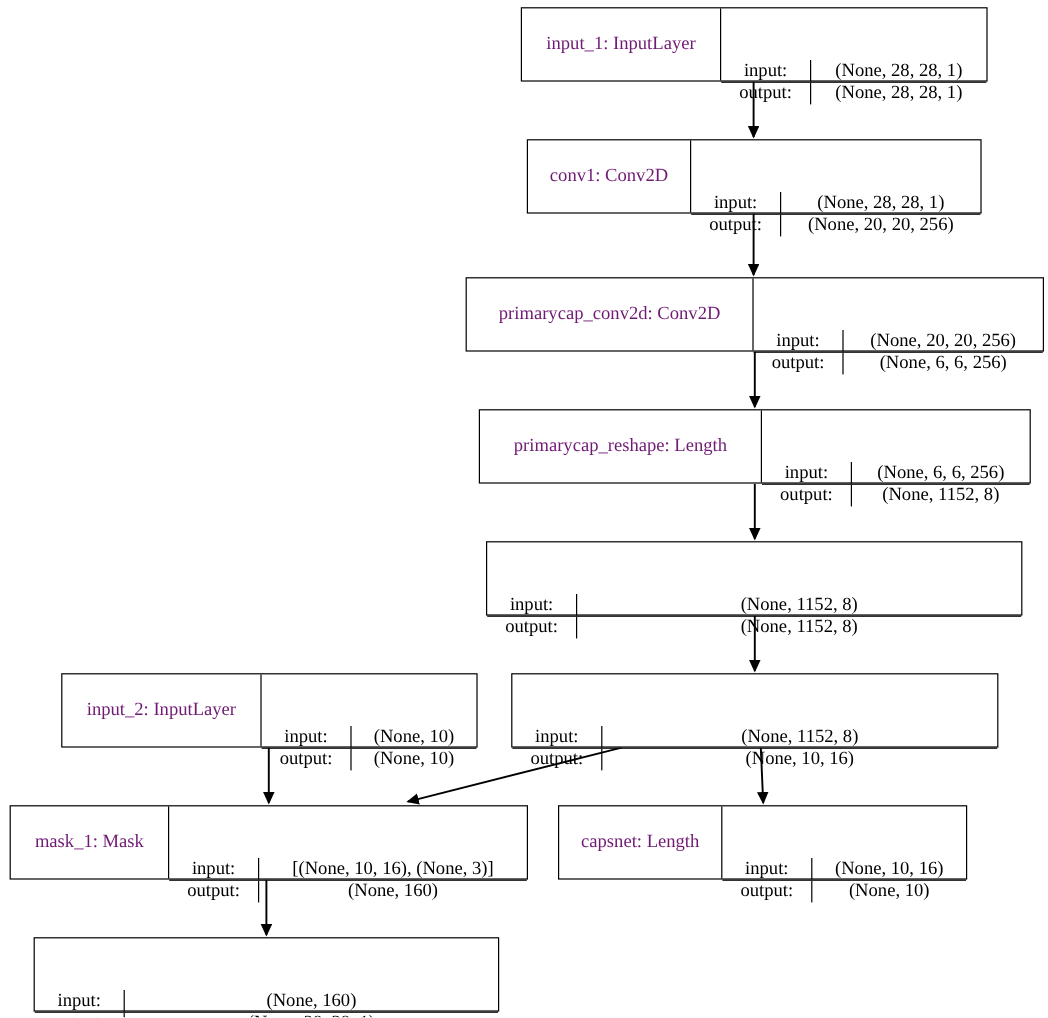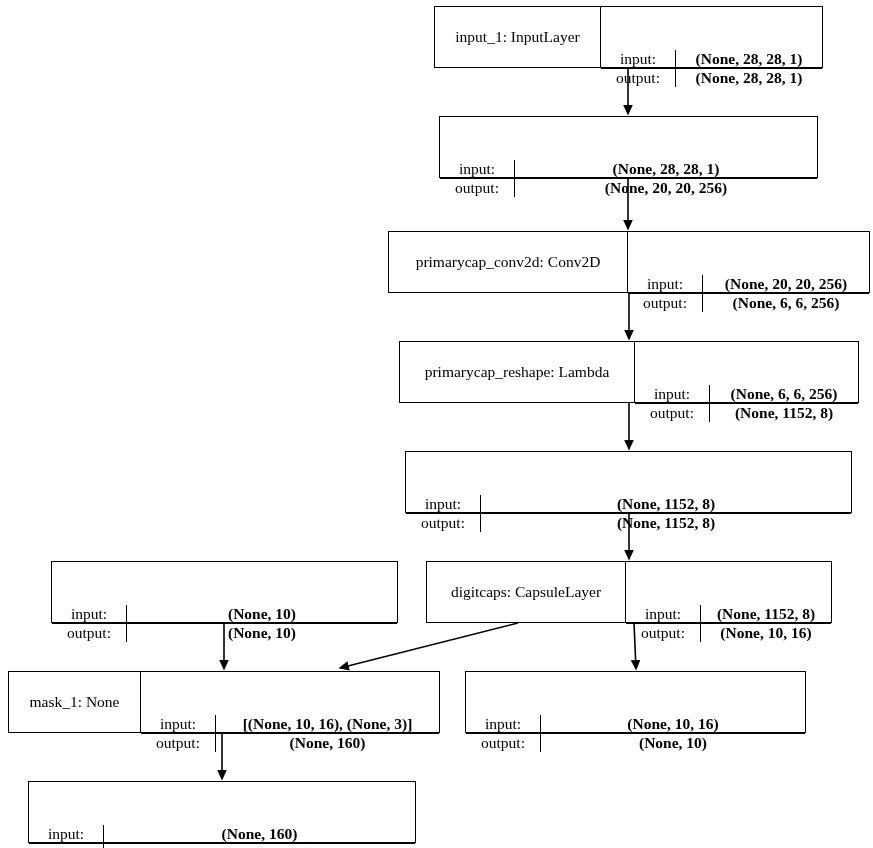--- a/index.html
+++ b/index.html
@@ -25,21 +25,21 @@
     align-items: stretch;
   }
   .node-name {
     box-sizing: border-box;
     display: flex;
     align-items: center;
     justify-content: center;
     border-right: 1px solid #000000;
     padding: 0 10px;
     font-size: 15.5px;
-    color: #000000;
+    color: #701a75;
     white-space: nowrap;
   }
   .io-block {
     box-sizing: border-box;
     display: flex;
     flex-direction: column;
     flex: 1 1 auto;
   }
   .io-row {
     box-sizing: border-box;
@@ -66,21 +66,20 @@
   .io-value {
     box-sizing: border-box;
     display: flex;
     align-items: center;
     justify-content: center;
     flex: 1 1 auto;
     font-size: 15.5px;
     color: #000000;
     white-space: nowrap;
     padding: 0 8px;
-    font-weight: bold;
   }
   #edges {
     position: absolute;
     left: 0;
     top: 0;
     width: 873px;
     height: 848px;
     pointer-events: none;
   }
 </style>
@@ -116,20 +115,21 @@
             <div class="io-label" style="width: 75px; flex: 0 0 75px;">input:</div>
             <div class="io-value">(None, 28, 28, 1)</div>
           </div>
           <div class="io-row ">
             <div class="io-label" style="width: 75px; flex: 0 0 75px;">output:</div>
             <div class="io-value">(None, 28, 28, 1)</div>
           </div>
         </div>
       </div>
       <div class="node" style="left: 439px; top: 116px; width: 379px; height: 62px;">
+        <div class="node-name" style="width: 136px; flex: 0 0 136px;">conv1: Conv2D</div>
         <div class="io-block">
           <div class="io-row first">
             <div class="io-label" style="width: 75px; flex: 0 0 75px;">input:</div>
             <div class="io-value">(None, 28, 28, 1)</div>
           </div>
           <div class="io-row ">
             <div class="io-label" style="width: 75px; flex: 0 0 75px;">output:</div>
             <div class="io-value">(None, 20, 20, 256)</div>
           </div>
         </div>
@@ -141,21 +141,21 @@
             <div class="io-label" style="width: 75px; flex: 0 0 75px;">input:</div>
             <div class="io-value">(None, 20, 20, 256)</div>
           </div>
           <div class="io-row ">
             <div class="io-label" style="width: 75px; flex: 0 0 75px;">output:</div>
             <div class="io-value">(None, 6, 6, 256)</div>
           </div>
         </div>
       </div>
       <div class="node" style="left: 399px; top: 341px; width: 460px; height: 62px;">
-        <div class="node-name" style="width: 235px; flex: 0 0 235px;">primarycap_reshape: Lambda</div>
+        <div class="node-name" style="width: 235px; flex: 0 0 235px;">primarycap_reshape: Length</div>
         <div class="io-block">
           <div class="io-row first">
             <div class="io-label" style="width: 75px; flex: 0 0 75px;">input:</div>
             <div class="io-value">(None, 6, 6, 256)</div>
           </div>
           <div class="io-row ">
             <div class="io-label" style="width: 75px; flex: 0 0 75px;">output:</div>
             <div class="io-value">(None, 1152, 8)</div>
           </div>
         </div>
@@ -166,58 +166,59 @@
             <div class="io-label" style="width: 75px; flex: 0 0 75px;">input:</div>
             <div class="io-value">(None, 1152, 8)</div>
           </div>
           <div class="io-row ">
             <div class="io-label" style="width: 75px; flex: 0 0 75px;">output:</div>
             <div class="io-value">(None, 1152, 8)</div>
           </div>
         </div>
       </div>
       <div class="node" style="left: 51px; top: 561px; width: 347px; height: 62px;">
+        <div class="node-name" style="width: 166px; flex: 0 0 166px;">input_2: InputLayer</div>
         <div class="io-block">
           <div class="io-row first">
             <div class="io-label" style="width: 75px; flex: 0 0 75px;">input:</div>
             <div class="io-value">(None, 10)</div>
           </div>
           <div class="io-row ">
             <div class="io-label" style="width: 75px; flex: 0 0 75px;">output:</div>
             <div class="io-value">(None, 10)</div>
           </div>
         </div>
       </div>
       <div class="node" style="left: 426px; top: 561px; width: 406px; height: 62px;">
-        <div class="node-name" style="width: 199px; flex: 0 0 199px;">digitcaps: CapsuleLayer</div>
         <div class="io-block">
           <div class="io-row first">
             <div class="io-label" style="width: 75px; flex: 0 0 75px;">input:</div>
             <div class="io-value">(None, 1152, 8)</div>
           </div>
           <div class="io-row ">
             <div class="io-label" style="width: 75px; flex: 0 0 75px;">output:</div>
             <div class="io-value">(None, 10, 16)</div>
           </div>
         </div>
       </div>
       <div class="node" style="left: 8px; top: 671px; width: 432px; height: 62px;">
-        <div class="node-name" style="width: 132px; flex: 0 0 132px;">mask_1: None</div>
+        <div class="node-name" style="width: 132px; flex: 0 0 132px;">mask_1: Mask</div>
         <div class="io-block">
           <div class="io-row first">
             <div class="io-label" style="width: 75px; flex: 0 0 75px;">input:</div>
             <div class="io-value">[(None, 10, 16), (None, 3)]</div>
           </div>
           <div class="io-row ">
             <div class="io-label" style="width: 75px; flex: 0 0 75px;">output:</div>
             <div class="io-value">(None, 160)</div>
           </div>
         </div>
       </div>
       <div class="node" style="left: 465px; top: 671px; width: 341px; height: 62px;">
+        <div class="node-name" style="width: 136px; flex: 0 0 136px;">capsnet: Length</div>
         <div class="io-block">
           <div class="io-row first">
             <div class="io-label" style="width: 75px; flex: 0 0 75px;">input:</div>
             <div class="io-value">(None, 10, 16)</div>
           </div>
           <div class="io-row ">
             <div class="io-label" style="width: 75px; flex: 0 0 75px;">output:</div>
             <div class="io-value">(None, 10)</div>
           </div>
         </div>

